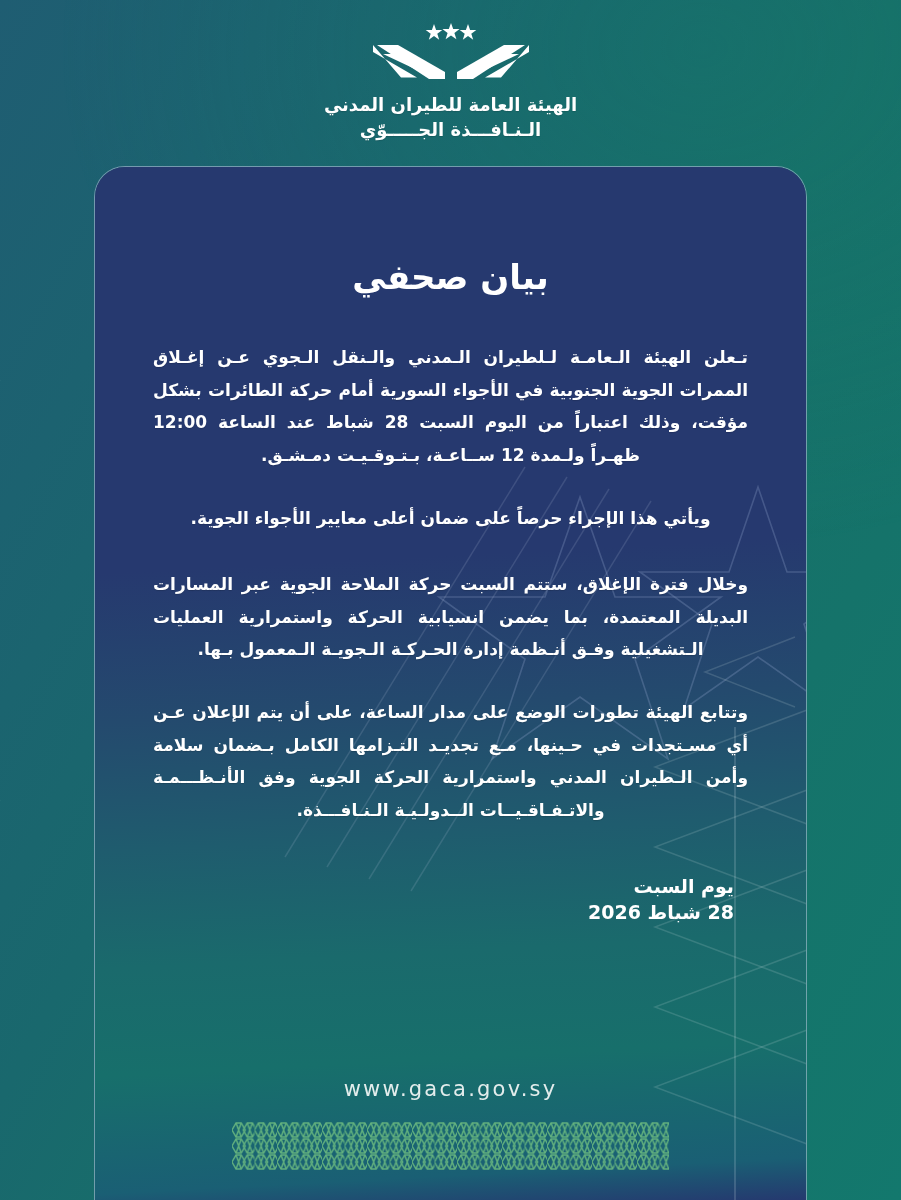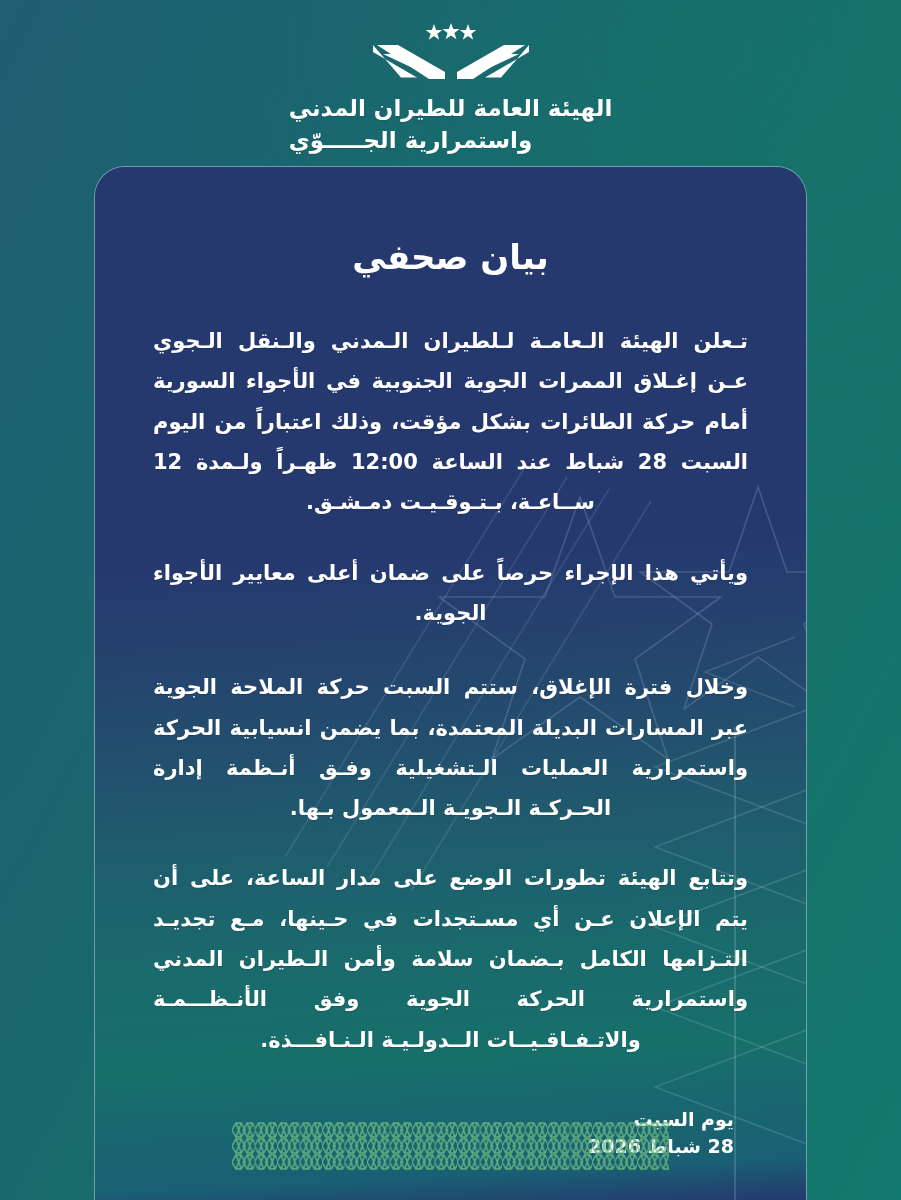--- a/index.html
+++ b/index.html
@@ -53,24 +53,24 @@
     z-index: 6;
     display: flex;
     flex-direction: column;
     align-items: center;
   }
 
   .emblem { width: 160px; height: 62px; display:block; }
 
   .org-name {
     margin-top: 9px;
-    text-align: left;
+    text-align: center;
     color: #ffffff;
     font-weight: 700;
-    font-size: 23px;
+    font-size: 18px;
     line-height: 1.38;
     letter-spacing: -0.2px;
     direction: rtl;
     text-shadow: 0 1px 1px rgba(0,0,0,.12);
   }
   .org-name .line2 { display:block; letter-spacing: 1.2px; }
 
   
   .card {
     position: absolute;
@@ -100,38 +100,38 @@
     inset:0;
     pointer-events:none;
     z-index: 1;
   }
   .wm svg { position:absolute; display:block; }
 
   .card-inner {
     position: relative;
     z-index: 3;
     height: 100%;
-    padding: 56px 58px 0 58px;
+    padding: 76px 58px 0 58px;
     direction: rtl;
   }
 
   .statement-title {
     text-align: center;
     color: #ffffff;
     font-weight: 700;
     font-size: 34px;
     letter-spacing: .5px;
     margin: 14px 0 44px 0;
   }
 
   .body-copy { text-align: justify; text-align-last: center; }
 
   .para {
     color: #ffffff;
-    font-size: 21px;
+    font-size: 17px;
     line-height: 1.92;
     font-weight: 600;
     letter-spacing: -0.15px;
     text-align: justify;
     text-align-last: center;
     margin-bottom: 30px;
     text-shadow: 0 1px 1px rgba(0,0,0,.14);
   }
   .para:last-of-type { margin-bottom: 0; }
   .para.p2 { margin-bottom: 34px; }
@@ -194,21 +194,21 @@
 
           <polygon points="154,23 133,23 86,50 86,57 102,57"></polygon>
           <polygon points="148,32 127,32 86,55.5 98,55.5"></polygon>
           <polygon points="158,23 158,30 114,55.5 130,55.5"></polygon>
         </g>
       </svg>
     </span>
 
     <div class="org-name">
       <span class="line1">الهيئة العامة للطيران المدني</span>
-      <span class="line2">واستمرارية الجـــــوّي</span>
+      <span class="line2">الـنـافـــذة الجـــــوّي</span>
     </div>
   </div>
 
   <div class="card">
 
     <div class="wm">
       <svg width="711" height="1033" viewBox="0 0 711 1033" xmlns="http://www.w3.org/2000/svg" aria-hidden="true">
         <g fill="none" stroke="#8fa3c9" stroke-opacity="0.30" stroke-width="1.6">
 
           <polygon points="485,330 520,430 626,430 540,492 573,592 485,530 397,592 430,492 344,430 450,430"></polygon>
@@ -249,20 +249,21 @@
       </div>
 
       <div class="signature">
         <span>يوم السبت</span>
         <span>28 شباط 2026</span>
       </div>
 
     </div>
   </div>
 
+  <div class="site-url">www.gaca.gov.sy</div>
 
   <div class="ornament">
     <svg viewBox="0 0 437 48" preserveAspectRatio="none" xmlns="http://www.w3.org/2000/svg" aria-hidden="true">
       <defs>
         <pattern id="lattice" x="0" y="0" width="22.5" height="16" patternUnits="userSpaceOnUse">
           <g fill="none" stroke="#6ab97f" stroke-width="1.5" stroke-opacity="0.95">
             <path d="M0 8 L4 1 L9.2 1 L13.2 8 L9.2 15 L4 15 Z"></path>
             <path d="M11.2 8 L15.2 1 L20.4 1 L24.4 8 L20.4 15 L15.2 15 Z"></path>
             <path d="M4 1 L9.2 15 M9.2 1 L4 15"></path>
             <path d="M15.2 1 L20.4 15 M20.4 1 L15.2 15"></path>

